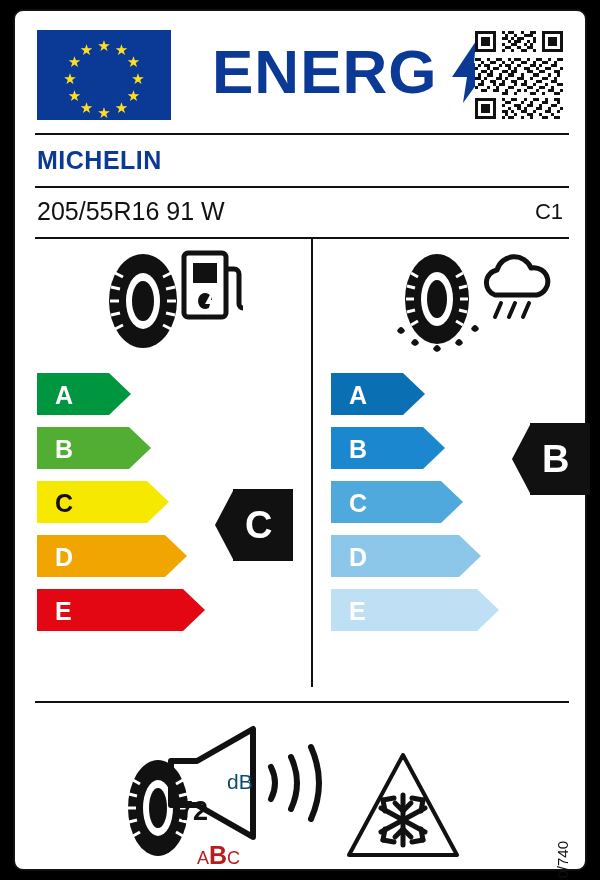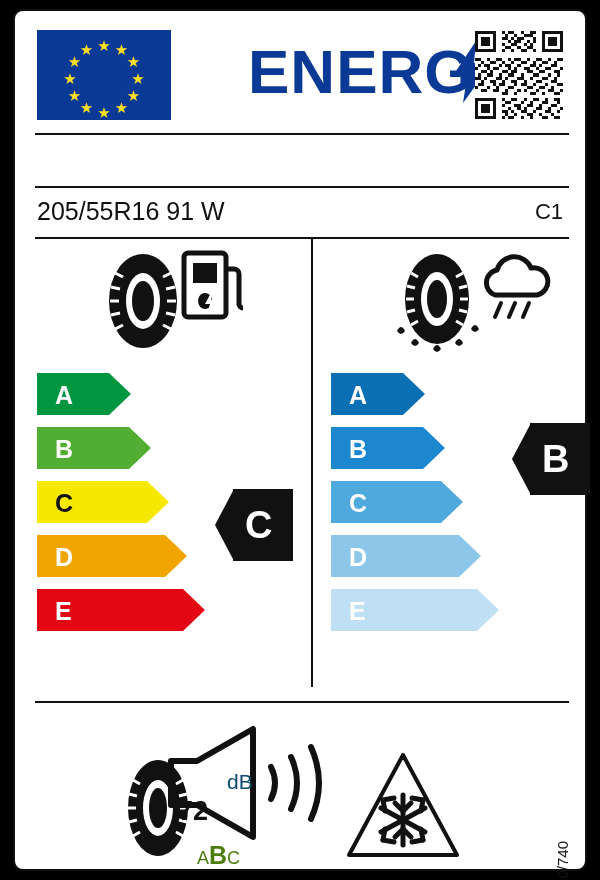--- a/index.html
+++ b/index.html
@@ -49,21 +49,20 @@
   }
   .energ-word {
     position: absolute;
     left: 197px;
     top: 25px;
     font-size: 62px;
     font-weight: bold;
     letter-spacing: 1px;
     color: #0a3a96;
     font-family: "Liberation Sans", sans-serif;
-    margin-left: 36px;
   }
   .bolt {
     position: absolute;
     left: 437px;
     top: 30px;
     width: 40px;
     height: 62px;
   }
   .qr {
     position: absolute;
@@ -213,21 +212,21 @@
     left: 212px;
     top: 759px;
     font-size: 21px;
     color: #0c4a6e;
   }
   .noise-classes {
     position: absolute;
     left: 182px;
     top: 830px;
     font-size: 18px;
-    color: #4d7c0f;
+    color: #b91c1c;
   }
   .noise-classes b {
     font-size: 25px;
   }
   .year {
     position: absolute;
     right: 14px;
     bottom: 28px;
     font-size: 15px;
     color: #111;
@@ -431,20 +430,21 @@
           <rect x="15" y="28" width="1" height="1"></rect>
           <rect x="18" y="28" width="1" height="1"></rect>
           <rect x="22" y="28" width="2" height="1"></rect>
           <rect x="26" y="28" width="2" height="1"></rect>
       </g>
     </svg>
   </div>
 
   <div class="hr" style="top:122px;"></div>
 
+  <div class="brand">MICHELIN</div>
   <div class="hr" style="top:175px;"></div>
 
   <div class="tyre-size">205/55R16 91 W</div>
   <div class="tyre-class">C1</div>
   <div class="hr" style="top:226px;"></div>
 
   <div class="divider-v"></div>
 
   <svg class="pict" style="left:78px; top:240px; width:100px; height:100px;" viewBox="0 0 100 100">
     <ellipse cx="50" cy="50" rx="34" ry="47" fill="#111"></ellipse>

